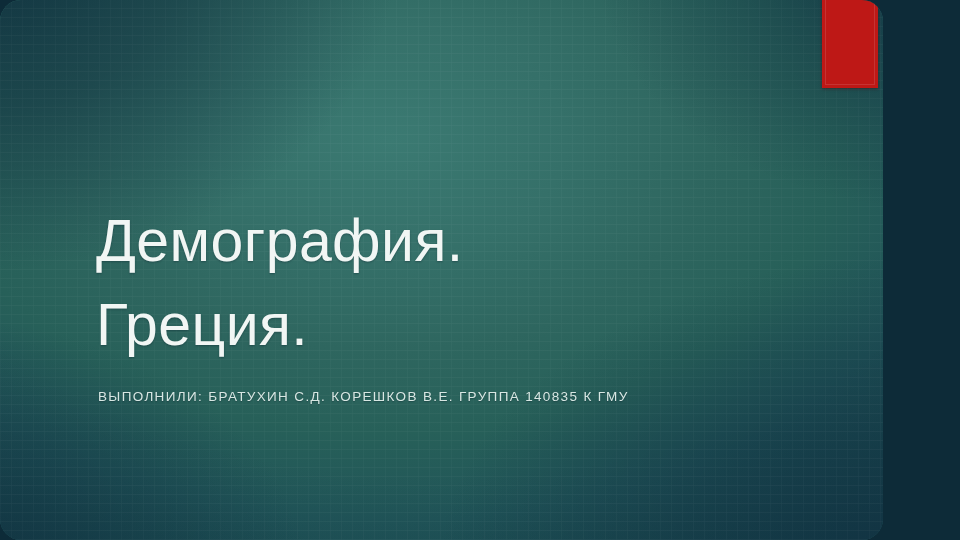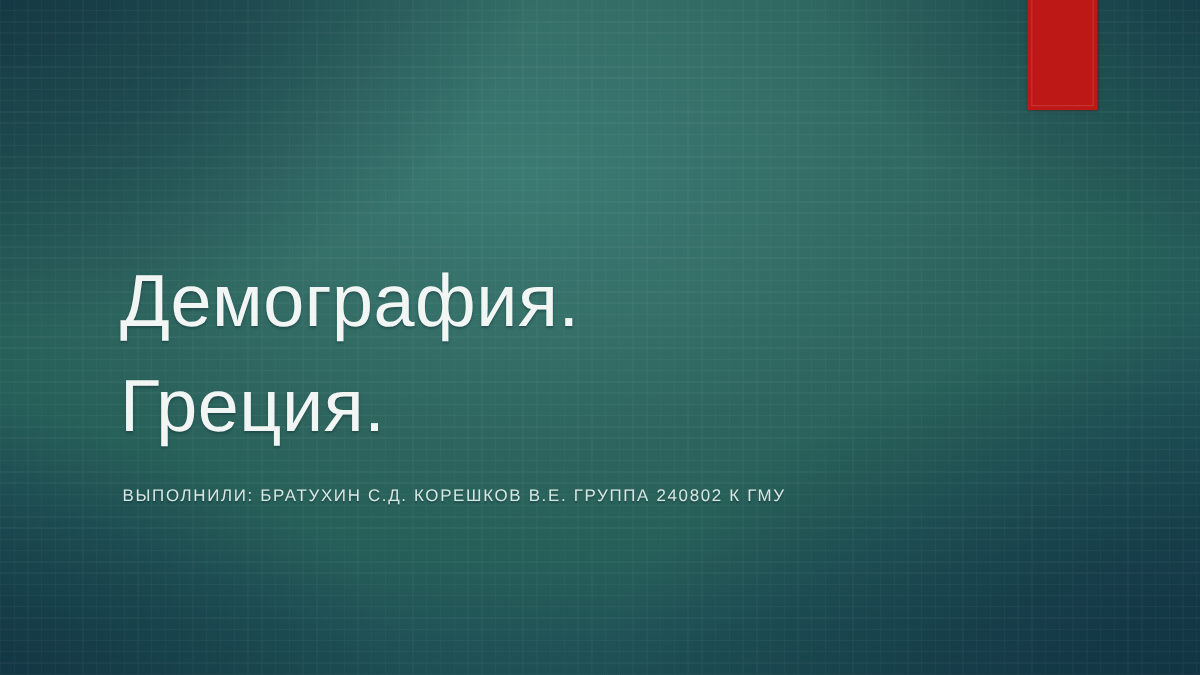--- a/index.html
+++ b/index.html
@@ -3,25 +3,26 @@
 <meta charset="utf-8">
 <title>Presentation Title Slide</title>
 <style>
   html, body {
     margin: 0;
     padding: 0;
     background: #0d2b38;
   }
   #slide {
     position: relative;
-    width: 960px;
+    width: 883px;
     height: 540px;
     overflow: hidden;
     font-family: "Liberation Sans", sans-serif;
     background-color: #1c5159;
+    border-radius: 21px;
   }
   
   .bg-layer {
     position: absolute;
     inset: 0;
     pointer-events: none;
   }
   .bg-base {
     background:
       radial-gradient(118% 126% at 44% 26%,
@@ -129,16 +130,16 @@
   <div class="bg-layer bg-vignette"></div>
   <div class="bg-layer bg-corner-tl"></div>
   <div class="bg-layer bg-corner-br"></div>
   <div class="bg-layer bg-grain"></div>
 
   <div class="accent-block"></div>
 
   <div class="text-group">
     <h1 class="slide-title">Демография.
 Греция.</h1>
-    <p class="slide-subtitle">ВЫПОЛНИЛИ: БРАТУХИН С.Д. КОРЕШКОВ В.Е. ГРУППА 240802 К ГМУ</p>
+    <p class="slide-subtitle">ВЫПОЛНИЛИ: БРАТУХИН С.Д. КОРЕШКОВ В.Е. ГРУППА 140835 К ГМУ</p>
   </div>
 
 </div>
 
 </body></html>

